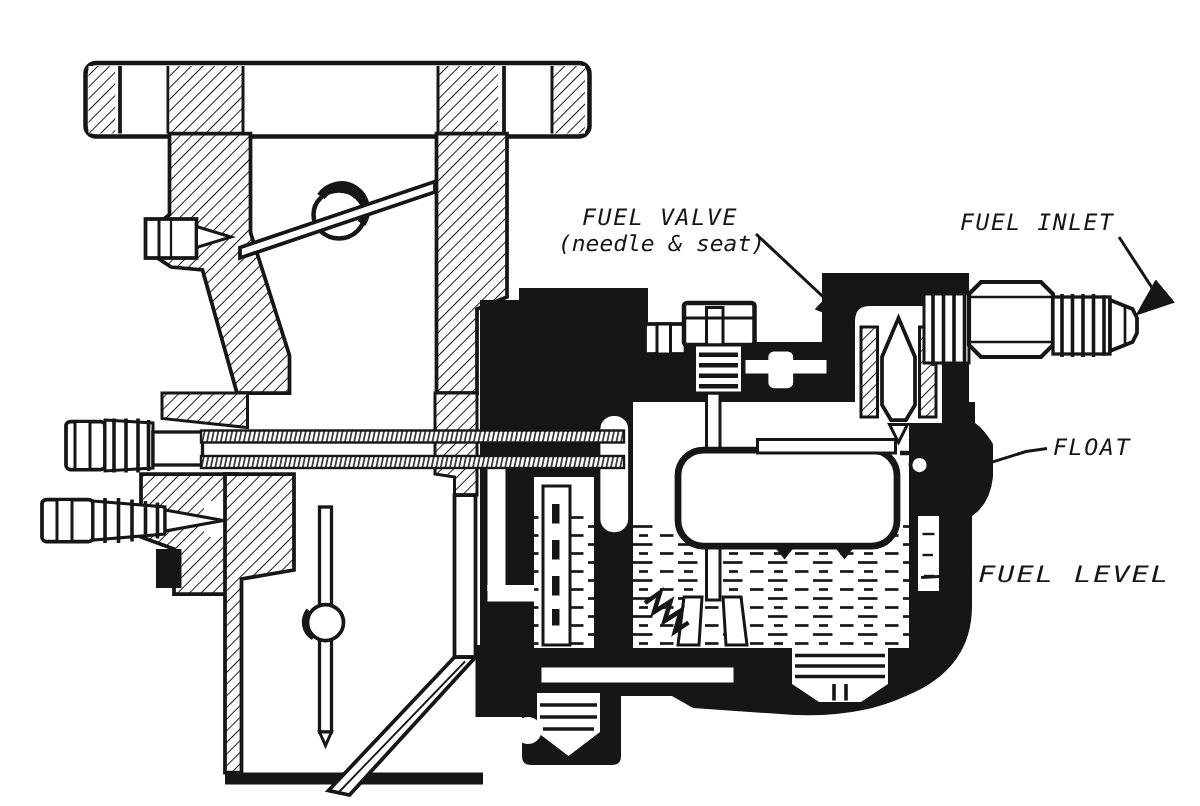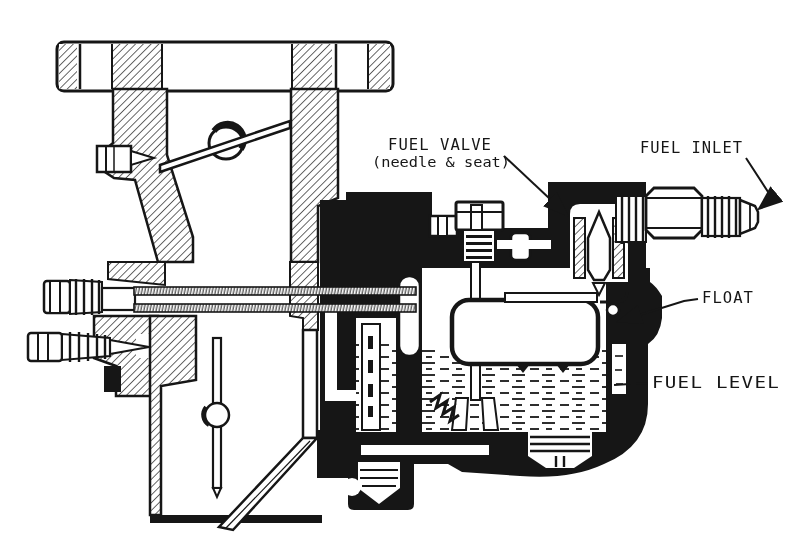--- a/index.html
+++ b/index.html
@@ -1,16 +1,16 @@
 <!DOCTYPE html>
 <html><head>
 <meta charset="utf-8">
 <style>
   html,body{margin:0;padding:0;background:#ffffff;}
-  .stage{position:relative;width:800px;height:537px;background:#ffffff;overflow:hidden;}
+  .stage{position:relative;width:800px;height:537px;background:#ffffff;overflow:hidden;font-style:italic;}
   svg{display:block;}
   .lbl{font-family:"DejaVu Sans Mono","Liberation Mono",monospace;font-size:15px;fill:#161616;letter-spacing:1px;}
   .lbl-sub{font-family:"DejaVu Sans Mono","Liberation Mono",monospace;font-size:14.5px;fill:#161616;}
   .ink{stroke:#161616;}
   .bfill{fill:#161616;}
 </style>
 </head>
 <body>
 
 <div class="stage">

